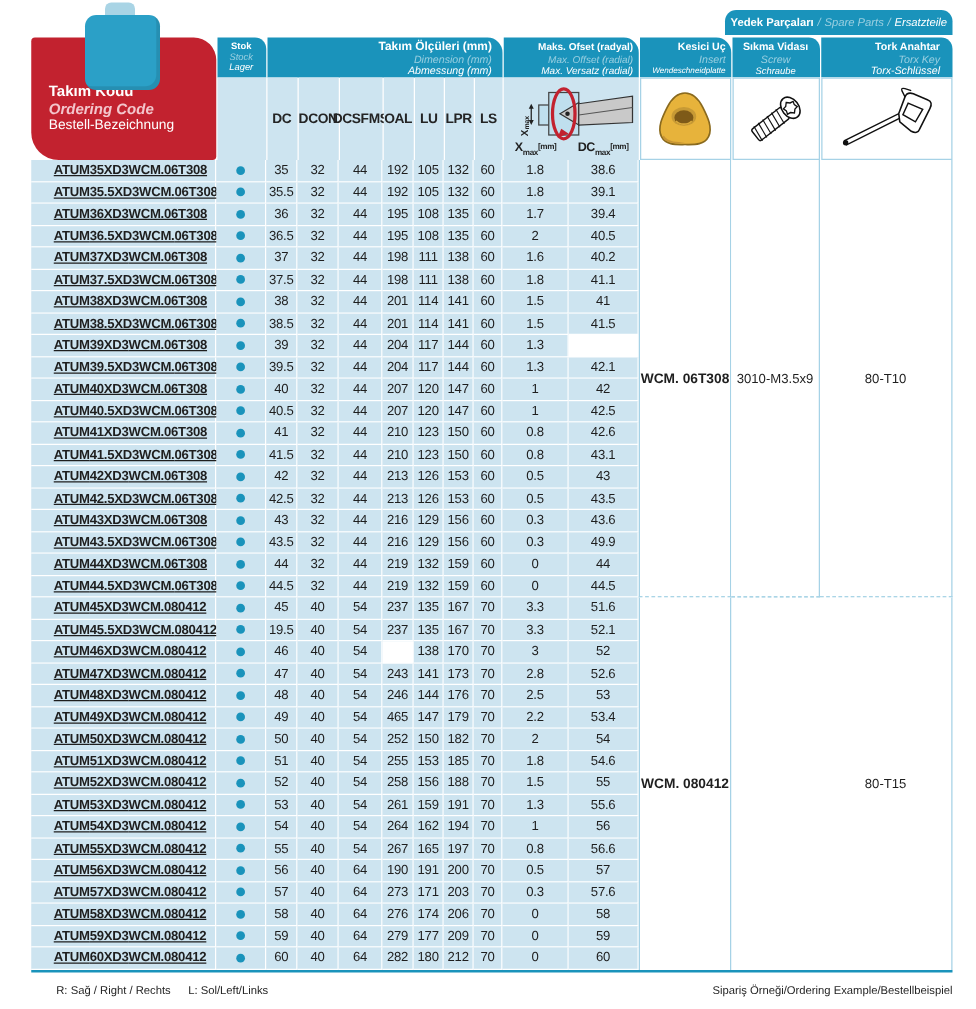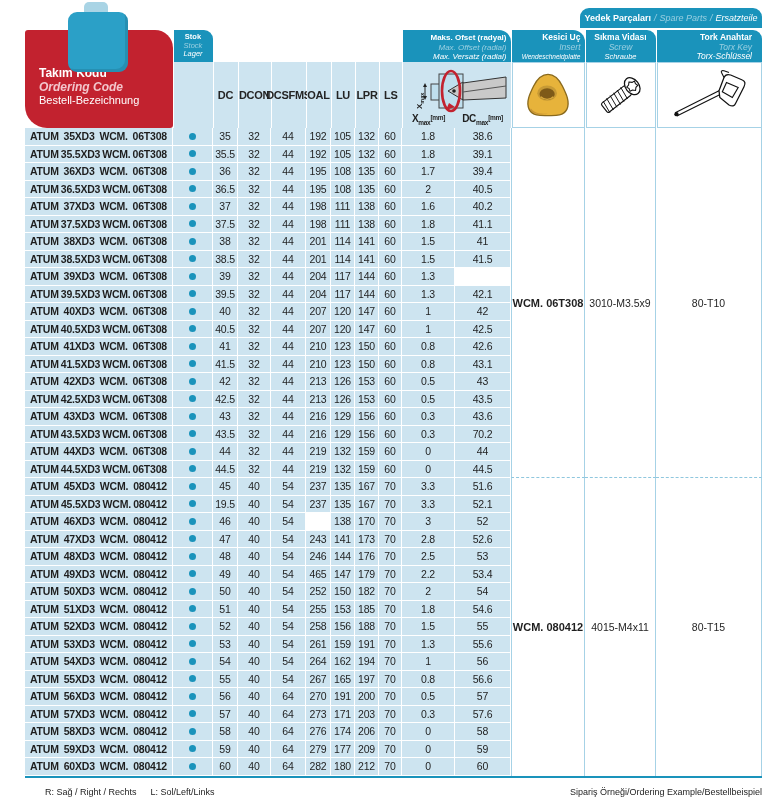--- a/index.html
+++ b/index.html
@@ -53,21 +53,21 @@
   .off-labels{display:flex;width:108px;}
   .off-lab{text-align:center;font-size:10px;font-weight:700;letter-spacing:-0.3px;}
   .off-lab sub{font-size:6.5px;} .off-lab .unit{font-size:6.5px;vertical-align:2px;}
 
   
   .data{position:absolute;left:0;top:120px;width:737px;display:flex;border-bottom:2.5px solid var(--teal);box-sizing:content-box;}
   .rows{width:486px;}
   .row{display:flex;height:17.5px;}
   .c{box-sizing:border-box;background:var(--light);border-right:1px solid #fff;border-bottom:1px solid #fff;
      display:flex;align-items:center;justify-content:center;font-size:10.5px;color:#1e1e1e;letter-spacing:-0.2px;}
-  .c-code{justify-content:space-between;padding:0 5px;font-weight:700;font-size:10.5px;}
+  .c-code{justify-content:space-between;padding:0 18px;font-weight:700;font-size:10.5px;text-decoration:underline;}
   .dot{width:7px;height:7px;border-radius:50%;background:var(--teal);}
   .gcol{display:flex;flex-direction:column;}
   .gcell{box-sizing:border-box;background:#fff;border-right:1px solid var(--cb);
          display:flex;align-items:center;justify-content:center;font-size:10.5px;}
   .gcol.first .gcell{border-left:1px solid var(--cb);}
   .gcell.g1{height:350px;border-bottom:1px dashed #8FC7DE;}
   .gcell.g2{height:297.5px;}
   .gcell.insert-val{font-weight:700;font-size:11px;}
 
   
@@ -99,20 +99,25 @@
       <span class="h-en">/</span>
       <span class="h-en">Spare Parts</span>
       <span class="h-en">/</span>
       <span class="h-de">Ersatzteile</span>
     </div>
 
     <div class="hblock stok-h">
       <div class="h-tr">Stok</div>
       <div class="h-en">Stock</div>
       <div class="h-de">Lager</div>
+    </div>
+    <div class="hblock dim-h">
+      <div class="h-tr">Takım Ölçüleri (mm)</div>
+      <div class="h-en">Dimension (mm)</div>
+      <div class="h-de">Abmessung (mm)</div>
     </div>
     <div class="hblock off-h">
       <div class="h-tr">Maks. Ofset (radyal)</div>
       <div class="h-en">Max. Offset (radial)</div>
       <div class="h-de">Max. Versatz (radial)</div>
     </div>
     <div class="hblock ins-h">
       <div class="h-tr">Kesici Uç</div>
       <div class="h-en">Insert</div>
       <div class="h-de">Wendeschneidplatte</div>
@@ -547,21 +552,21 @@
               <span class="dot"></span>
             </div>
             <div class="c" style="width: 25px;">43.5</div>
             <div class="c" style="width: 33px;">32</div>
             <div class="c" style="width: 35px;">44</div>
             <div class="c" style="width: 25px;">216</div>
             <div class="c" style="width: 24px;">129</div>
             <div class="c" style="width: 24px;">156</div>
             <div class="c" style="width: 23px;">60</div>
             <div class="c" style="width: 53px;">0.3</div>
-            <div class="c" style="width: 56px;">70.2</div>
+            <div class="c" style="width: 56px;">49.9</div>
           </div>
           <div class="row">
             <div class="c c-code" style="width: 148px;">
               <span>ATUM</span>
               <span>44XD3</span>
               <span>WCM.</span>
               <span>06T308</span>
             </div>
             <div class="c" style="width: 40px;">
               <span class="dot"></span>
@@ -842,21 +847,21 @@
               <span>56XD3</span>
               <span>WCM.</span>
               <span>080412</span>
             </div>
             <div class="c" style="width: 40px;">
               <span class="dot"></span>
             </div>
             <div class="c" style="width: 25px;">56</div>
             <div class="c" style="width: 33px;">40</div>
             <div class="c" style="width: 35px;">64</div>
-            <div class="c" style="width: 25px;">270</div>
+            <div class="c" style="width: 25px;">190</div>
             <div class="c" style="width: 24px;">191</div>
             <div class="c" style="width: 24px;">200</div>
             <div class="c" style="width: 23px;">70</div>
             <div class="c" style="width: 53px;">0.5</div>
             <div class="c" style="width: 56px;">57</div>
           </div>
           <div class="row">
             <div class="c c-code" style="width: 148px;">
               <span>ATUM</span>
               <span>57XD3</span>
@@ -936,21 +941,20 @@
             <div class="c" style="width: 53px;">0</div>
             <div class="c" style="width: 56px;">60</div>
           </div>
         </div>
       <div class="gcol first" style="width:74px;">
         <div class="gcell g1 insert-val">WCM. 06T308</div>
         <div class="gcell g2 insert-val">WCM. 080412</div>
       </div>
       <div class="gcol" style="width:71px;">
         <div class="gcell g1">3010-M3.5x9</div>
-        <div class="gcell g2">4015-M4x11</div>
       </div>
       <div class="gcol" style="width:106px;">
         <div class="gcell g1">80-T10</div>
         <div class="gcell g2">80-T15</div>
       </div>
     </div>
 
     <div class="footer">
       <div class="f-left">
         <span>R: Sağ / Right / Rechts</span><span class="gap"></span><span>L: Sol/Left/Links</span>

